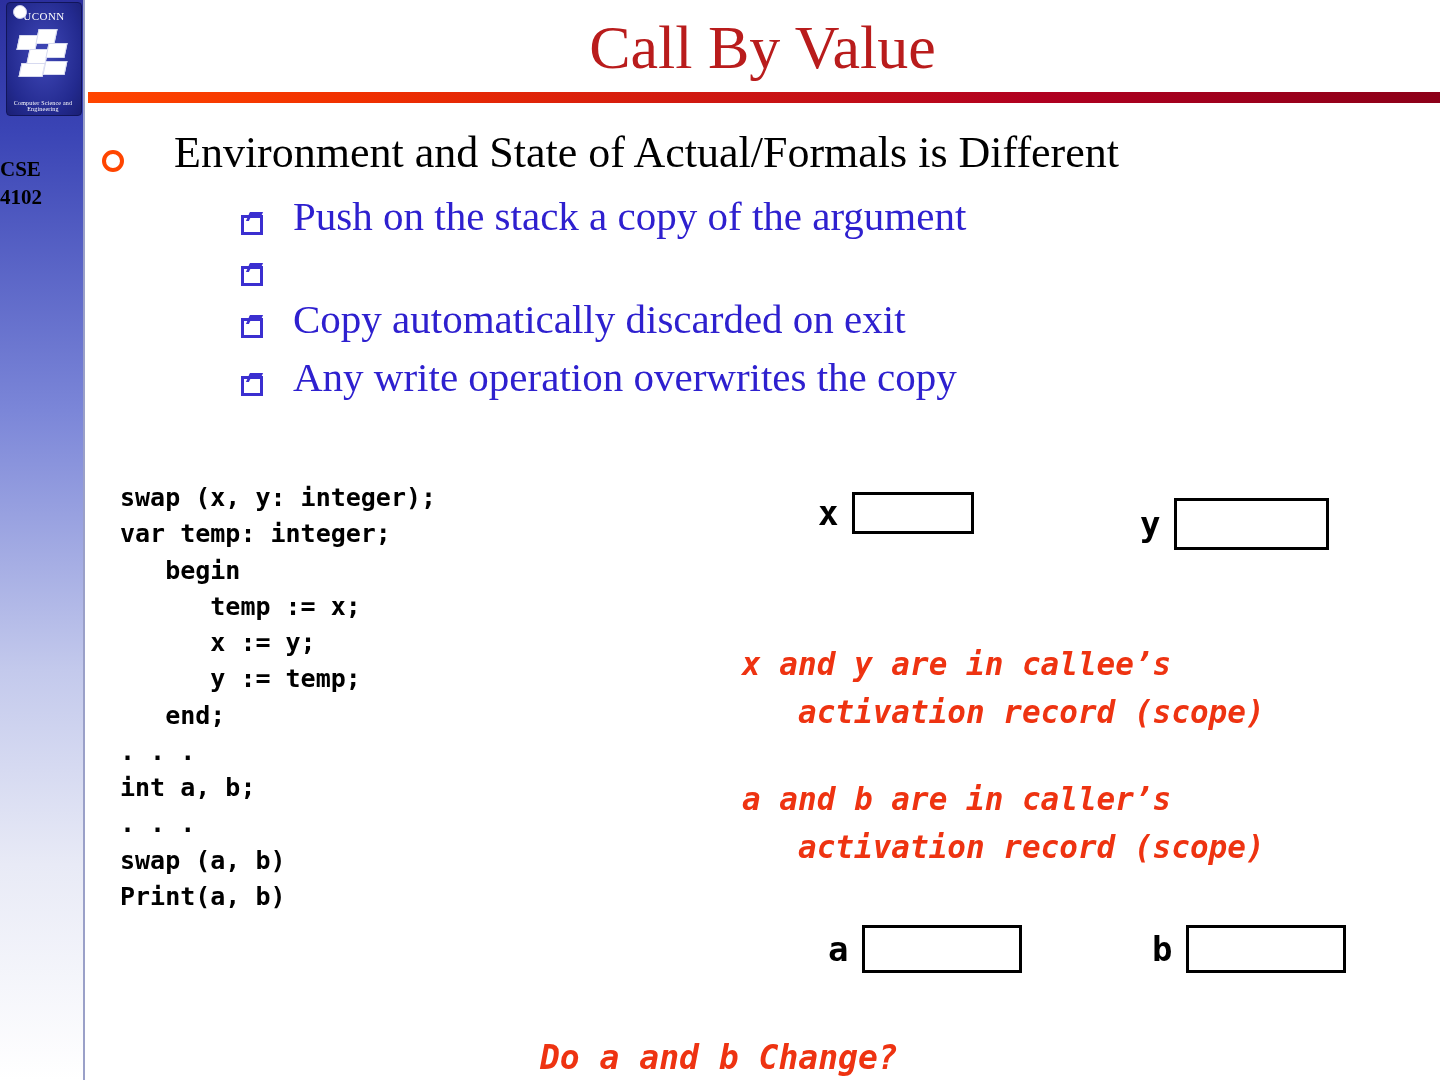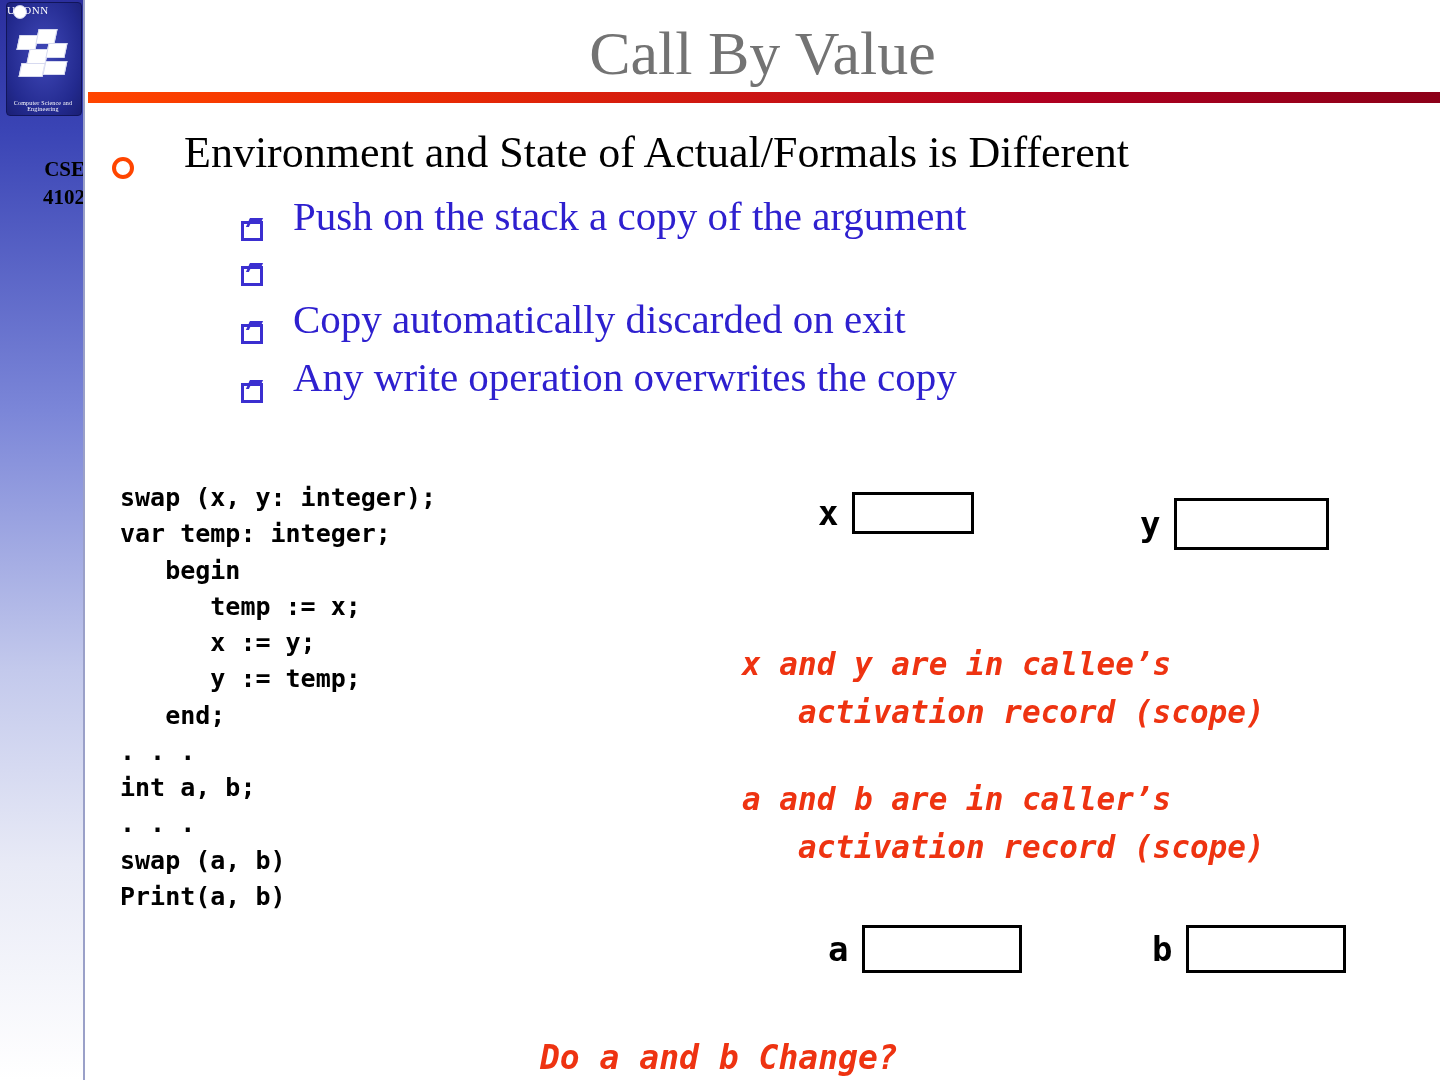--- a/index.html
+++ b/index.html
@@ -30,24 +30,24 @@
     top: 2px;
     width: 74px;
     height: 112px;
     background: radial-gradient(ellipse at 50% 45%, #4048b8 0%, #232a8f 70%, #1a1f74 100%);
     border: 1px solid #11155a;
     border-radius: 4px;
     overflow: hidden;
   }
   .sidebar-logo .logo-top {
     position: absolute;
-    top: 1px;
+    top: 7px;
     left: 0;
     width: 100%;
-    text-align: left;
+    text-align: center;
     font-family: "Liberation Serif", serif;
     font-size: 11px;
     color: #ffffff;
     letter-spacing: 0.5px;
   }
   .sidebar-logo .logo-husky {
     position: absolute;
     top: 2px;
     left: 6px;
     width: 12px;
@@ -83,65 +83,65 @@
     font-size: 6px;
     color: #ffffff;
     font-family: "Liberation Serif", serif;
     letter-spacing: 0.2px;
   }
   .sidebar-course {
     position: absolute;
     left: 0;
     top: 155px;
     width: 85px;
-    text-align: right;
+    text-align: left;
     font-family: "Liberation Serif", serif;
     font-weight: bold;
     font-size: 21px;
     color: #000000;
     line-height: 1.35;
   }
   .sidebar-divider {
     position: absolute;
     left: 83px;
     top: 0;
     width: 2px;
     height: 1080px;
     background: #9aa0c8;
   }
 
   
   .slide-title {
     position: absolute;
     left: 85px;
-    top: 19px;
+    top: 13px;
     width: 1355px;
     text-align: center;
     font-family: "Liberation Serif", serif;
     font-size: 62px;
-    color: #737373;
+    color: #b91c1c;
     line-height: 1.1;
   }
   .title-rule {
     position: absolute;
     left: 88px;
     top: 92px;
     width: 1352px;
     height: 11px;
     background: linear-gradient(to right, #ff4500 0%, #f03000 20%, #b00020 70%, #8c0018 100%);
   }
 
   
   .bullet-l1 {
     position: absolute;
-    left: 112px;
+    left: 102px;
     top: 128px;
     width: 1300px;
     display: flex;
-    align-items: flex-end;
+    align-items: center;
   }
   .bullet-l1 .marker {
     flex: 0 0 auto;
     width: 22px;
     height: 22px;
     border: 4px solid #ff4500;
     border-radius: 50%;
     margin-top: 16px;
     box-sizing: border-box;
   }
@@ -153,21 +153,21 @@
   }
 
   .sub-list {
     position: absolute;
     left: 205px;
     top: 192px;
     width: 1220px;
   }
   .sub-item {
     display: flex;
-    align-items: flex-end;
+    align-items: center;
     margin-bottom: 9px;
     padding-left: 36px;
   }
   .sub-item .marker {
     flex: 0 0 auto;
     width: 22px;
     height: 20px;
     border: 3px solid #3b2fd0;
     box-sizing: border-box;
     margin-top: 16px;

